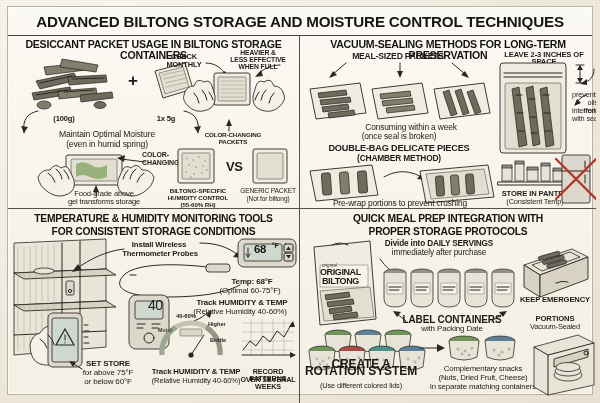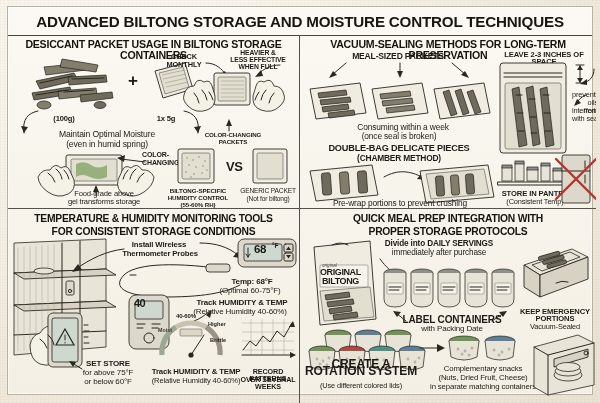--- a/index.html
+++ b/index.html
@@ -258,21 +258,21 @@
        <g transform="translate(124,0)">
          <path class="bag" d="M2 10 L52 4 L58 34 L8 40 Z"></path>
          <g class="strip" transform="translate(9,9)">
            <path d="M2 4 L8 2 L16 26 L10 28 Z"></path>
                 <path d="M14 3 L20 1 L28 25 L22 27 Z"></path>
            <path d="M26 4 L32 2 L40 24 L34 26 Z"></path>
          </g>
        </g>
      </svg>
 
-     <div class="abs cap" style="left:8px;top:88px;width:190px;font-size:8.4px;line-height:9.2px;">Consuming within a week</div>
+     <div class="abs cap" style="left:16px;top:88px;width:190px;font-size:8.4px;line-height:9.2px;">Consuming within a week</div>
      <div class="abs cap" style="left:4px;top:97px;width:190px;font-size:8.4px;line-height:9.2px;">(once seal is broken)</div>
 
      <div class="abs sub" style="left:0px;top:108px;width:198px;font-size:9.2px;">DOUBLE-BAG DELICATE PIECES</div>
      <div class="abs sub" style="left:0px;top:118px;width:198px;font-size:8.4px;">(CHAMBER METHOD)</div>
 
      <svg class="abs" style="left:6px;top:128px;" width="190" height="40">
        <path class="bag" d="M4 8 L66 2 L72 32 L10 38 Z"></path>
        <rect class="strip" x="16" y="10" width="9" height="22" rx="2" transform="rotate(-4 20 21)"></rect>
        <rect class="strip2" x="34" y="9" width="9" height="22" rx="2" transform="rotate(-4 38 20)"></rect>
        <rect class="strip" x="52" y="8" width="9" height="22" rx="2" transform="rotate(-4 56 19)"></rect>
@@ -398,21 +398,21 @@
 
      <div class="abs cap cap-b" style="left:176px;top:89px;width:116px;font-size:8px;line-height:9px;">Track HUMIDITY &amp; TEMP</div>
      <div class="abs cap" style="left:172px;top:98px;width:120px;font-size:8px;line-height:9px;">(Relative Humidity 40-60%)</div>
 
      <svg class="abs" style="left:118px;top:84px;" width="48" height="60">
        <rect class="metal" x="3" y="2" width="40" height="54" rx="7"></rect>
        <rect class="screen" x="9" y="8" width="28" height="18" rx="2"></rect>
        <path class="ink" d="M11 31 L19 31 M11 35 L17 35 M26 31 L34 31 M26 35 L32 35"></path>
        <circle class="ink" cx="23" cy="45" r="5" fill="#e5e1d4"></circle>
      </svg>
-     <div class="abs" style="left:126px;top:88px;font-size:11px;font-weight:bold;letter-spacing:-.5px;">40</div>
+     <div class="abs" style="left:140px;top:88px;font-size:14px;font-weight:normal;letter-spacing:-.5px;">40</div>
 
      <div class="abs tiny" style="left:160px;top:104px;width:36px;font-size:6px;">40-60%</div>
      <svg class="abs" style="left:184px;top:100px;" width="22" height="16">
        <path class="arrow" d="M2 12 C8 10 13 6 18 2"></path>
        <polygon class="arrowhead" points="20,1 14,6 18,9"></polygon>
      </svg>
 
      <svg class="abs" style="left:146px;top:108px;" width="76" height="48">
        <path class="gauge-arc" stroke="#9aa894" d="M8 38 A30 30 0 0 1 22 10"></path>
        <path class="gauge-arc" stroke="#c8c2b0" d="M22 10 A30 30 0 0 1 52 10"></path>
@@ -535,21 +535,21 @@
        <path class="ink-f" d="M6 22 L22 32 L22 54 L6 44 Z"></path>
        <path class="ink-f" d="M22 32 L70 14 L70 36 L22 54 Z"></path>
        <path class="ink-l" d="M14 22 L52 9 L62 14 L24 28 Z"></path>
        <g class="strip" transform="translate(20,14) rotate(-16)">
          <rect x="0" y="0" width="22" height="4" rx="1.5"></rect>
          <rect x="3" y="5" width="22" height="4" rx="1.5"></rect>
          <rect x="6" y="10" width="20" height="4" rx="1.5"></rect>
        </g>
        <path class="ink" d="M38 40 q6 -3 12 -1"></path>
      </svg>
-     <div class="abs tiny" style="left:214px;top:99px;width:82px;font-size:7.6px;">KEEP EMERGENCY</div>
+     <div class="abs tiny" style="left:214px;top:87px;width:82px;font-size:7.6px;">KEEP EMERGENCY</div>
      <div class="abs tiny" style="left:214px;top:106px;width:82px;font-size:7.6px;">PORTIONS</div>
      <div class="abs cap" style="left:214px;top:114px;width:82px;font-size:7.4px;">Vacuum-Sealed</div>
 
      <svg class="abs" style="left:6px;top:120px;" width="110" height="46">
        <g transform="translate(18,0)">
          <ellipse class="lid-green" cx="14" cy="6" rx="13" ry="5"></ellipse>
          <path class="jar" d="M1 6 L3 20 q11 5 22 0 L27 6"></path>
        </g>
        <g transform="translate(48,0)">
          <ellipse class="lid-blue" cx="14" cy="6" rx="13" ry="5"></ellipse>

